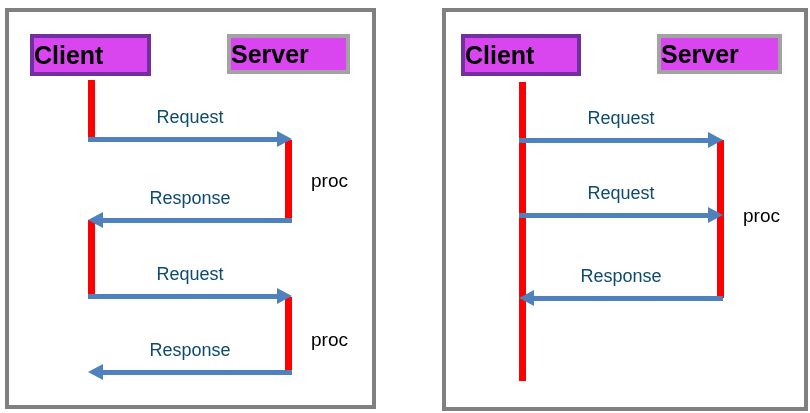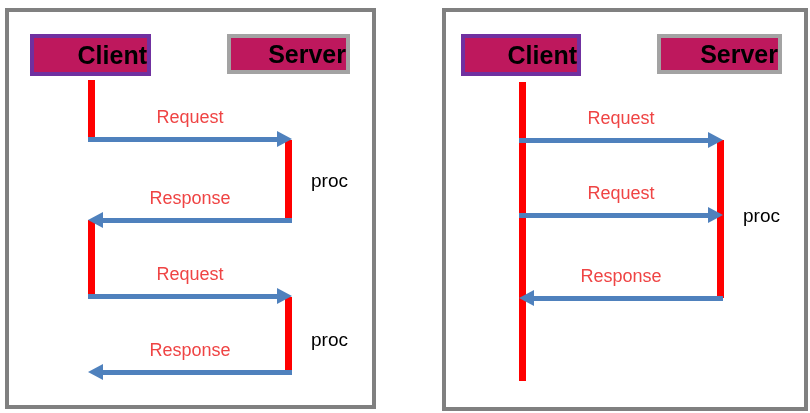--- a/index.html
+++ b/index.html
@@ -3,35 +3,35 @@
 <meta charset="utf-8">
 <style>
   html,body{margin:0;padding:0;}
   body{
     width:810px;height:413px;background:#ffffff;position:relative;
     font-family:"Liberation Sans", sans-serif;color:#000;
     overflow:hidden;
   }
   .panel{position:absolute;border:4px solid #808080;background:#ffffff;}
   .actor{
-    position:absolute;box-sizing:border-box;background:#be185d;
-    display:flex;align-items:center;justify-content:flex-end;
+    position:absolute;box-sizing:border-box;background:#d946ef;
+    display:flex;align-items:center;justify-content:flex-start;
     font-weight:bold;font-size:25px;color:#000;
   }
   .actor.client{border:4px solid #7030a0;}
   .actor.server{border:4px solid #a3a3a3;}
   .bar{position:absolute;width:7px;background:#ff0000;}
   .arrow{position:absolute;height:16px;}
   .arrow .line{position:absolute;top:6px;height:5px;background:#4f81bd;}
   .arrow.r .line{left:0;right:9px;}
   .arrow.l .line{left:9px;right:0;}
   .arrow .head{position:absolute;top:0;width:0;height:0;}
   .arrow.r .head{right:0;border-top:8px solid transparent;border-bottom:8px solid transparent;border-left:15px solid #4f81bd;}
   .arrow.l .head{left:0;border-top:8px solid transparent;border-bottom:8px solid transparent;border-right:15px solid #4f81bd;}
-  .msg{position:absolute;height:24px;line-height:24px;text-align:center;font-size:18px;color:#ef4444;white-space:nowrap;}
+  .msg{position:absolute;height:24px;line-height:24px;text-align:center;font-size:18px;color:#0c4a6e;white-space:nowrap;}
   .proc{position:absolute;font-size:19px;line-height:22px;color:#000;white-space:nowrap;margin-left:12px;}
 </style>
 </head>
 <body>
 
 <div class="panel" style="left:5px;top:8px;width:363px;height:393px;">
 
   <div class="actor client" style="left:21px;top:22px;width:121px;height:42px;">
     <span>Client</span>
   </div>

